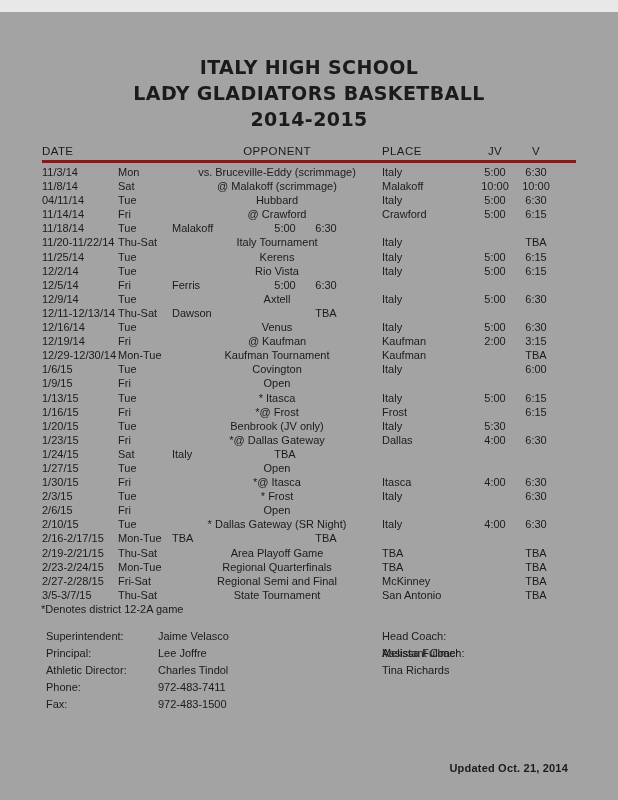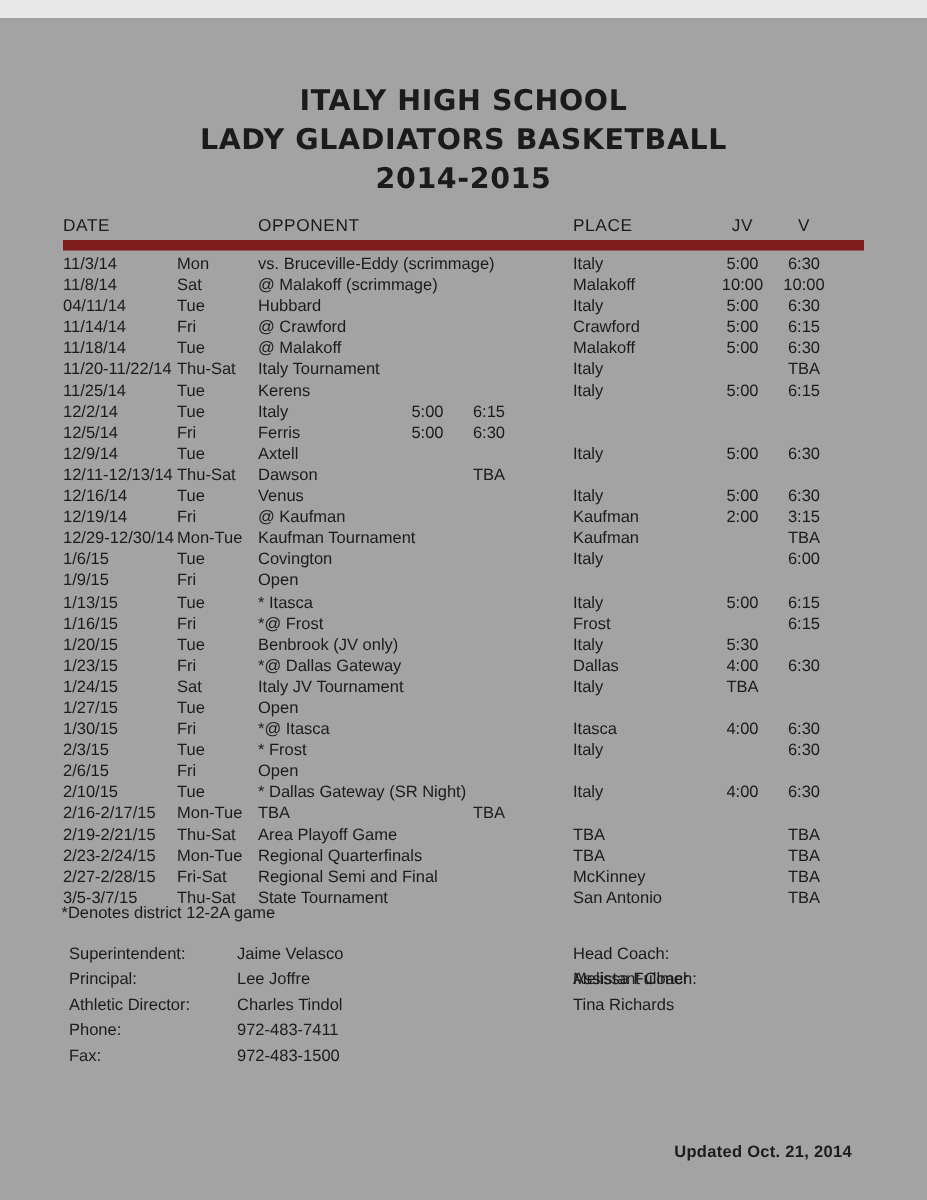--- a/index.html
+++ b/index.html
@@ -23,32 +23,32 @@
   }
   .sched{
     position:absolute;left:42px;top:132px;width:534px;
     font-size:11px;
   }
   .hdr{
     display:flex;
     height:16px;line-height:15px;
     font-size:11.5px;
     letter-spacing:.4px;
-    border-bottom:7px solid #7f1d1d;
+    border-bottom:3px solid #7f1d1d;
     white-space:nowrap;
   }
   .tbody .row{
     display:flex;
     height:14.1px;line-height:14.2px;
     white-space:nowrap;
   }
   .tbody{padding-top:2px;}
   .c-date{width:76px;flex:none;}
   .c-day{width:54px;flex:none;}
-  .c-opp{width:210px;flex:none;}
+  .c-opp{width:210px;flex:none;text-align:center;}
   .c-place{width:86px;flex:none;}
   .c-jv{width:54px;flex:none;text-align:center;}
   .c-v{width:28px;flex:none;text-align:center;}
   .footnote{
     position:absolute;left:41px;top:591px;
     font-size:11px;
   }
   .contacts-left{
     position:absolute;left:46px;top:616px;
     font-size:11px;
@@ -116,21 +116,20 @@
           <div class="c-date">11/14/14</div>
           <div class="c-day">Fri</div>
           <div class="c-opp">@ Crawford</div>
           <div class="c-place">Crawford</div>
           <div class="c-jv">5:00</div>
           <div class="c-v">6:15</div>
         </div>
         <div class="row">
           <div class="c-date">11/18/14</div>
           <div class="c-day">Tue</div>
-          <div class="c-opp">@ Malakoff</div>
           <div class="c-place">Malakoff</div>
           <div class="c-jv">5:00</div>
           <div class="c-v">6:30</div>
         </div>
         <div class="row">
           <div class="c-date">11/20-11/22/14</div>
           <div class="c-day">Thu-Sat</div>
           <div class="c-opp">Italy Tournament</div>
           <div class="c-place">Italy</div>
           <div class="c-jv"></div>
@@ -140,20 +139,21 @@
           <div class="c-date">11/25/14</div>
           <div class="c-day">Tue</div>
           <div class="c-opp">Kerens</div>
           <div class="c-place">Italy</div>
           <div class="c-jv">5:00</div>
           <div class="c-v">6:15</div>
         </div>
         <div class="row">
           <div class="c-date">12/2/14</div>
           <div class="c-day">Tue</div>
+          <div class="c-opp">Rio Vista</div>
           <div class="c-place">Italy</div>
           <div class="c-jv">5:00</div>
           <div class="c-v">6:15</div>
         </div>
         <div class="row">
           <div class="c-date">12/5/14</div>
           <div class="c-day">Fri</div>
           <div class="c-place">Ferris</div>
           <div class="c-jv">5:00</div>
           <div class="c-v">6:30</div>
@@ -241,21 +241,20 @@
           <div class="c-date">1/23/15</div>
           <div class="c-day">Fri</div>
           <div class="c-opp">*@ Dallas Gateway</div>
           <div class="c-place">Dallas</div>
           <div class="c-jv">4:00</div>
           <div class="c-v">6:30</div>
         </div>
         <div class="row">
           <div class="c-date">1/24/15</div>
           <div class="c-day">Sat</div>
-          <div class="c-opp">Italy JV Tournament</div>
           <div class="c-place">Italy</div>
           <div class="c-jv">TBA</div>
           <div class="c-v"></div>
         </div>
         <div class="row">
           <div class="c-date">1/27/15</div>
           <div class="c-day">Tue</div>
           <div class="c-opp">Open</div>
           <div class="c-place"></div>
           <div class="c-jv"></div>

